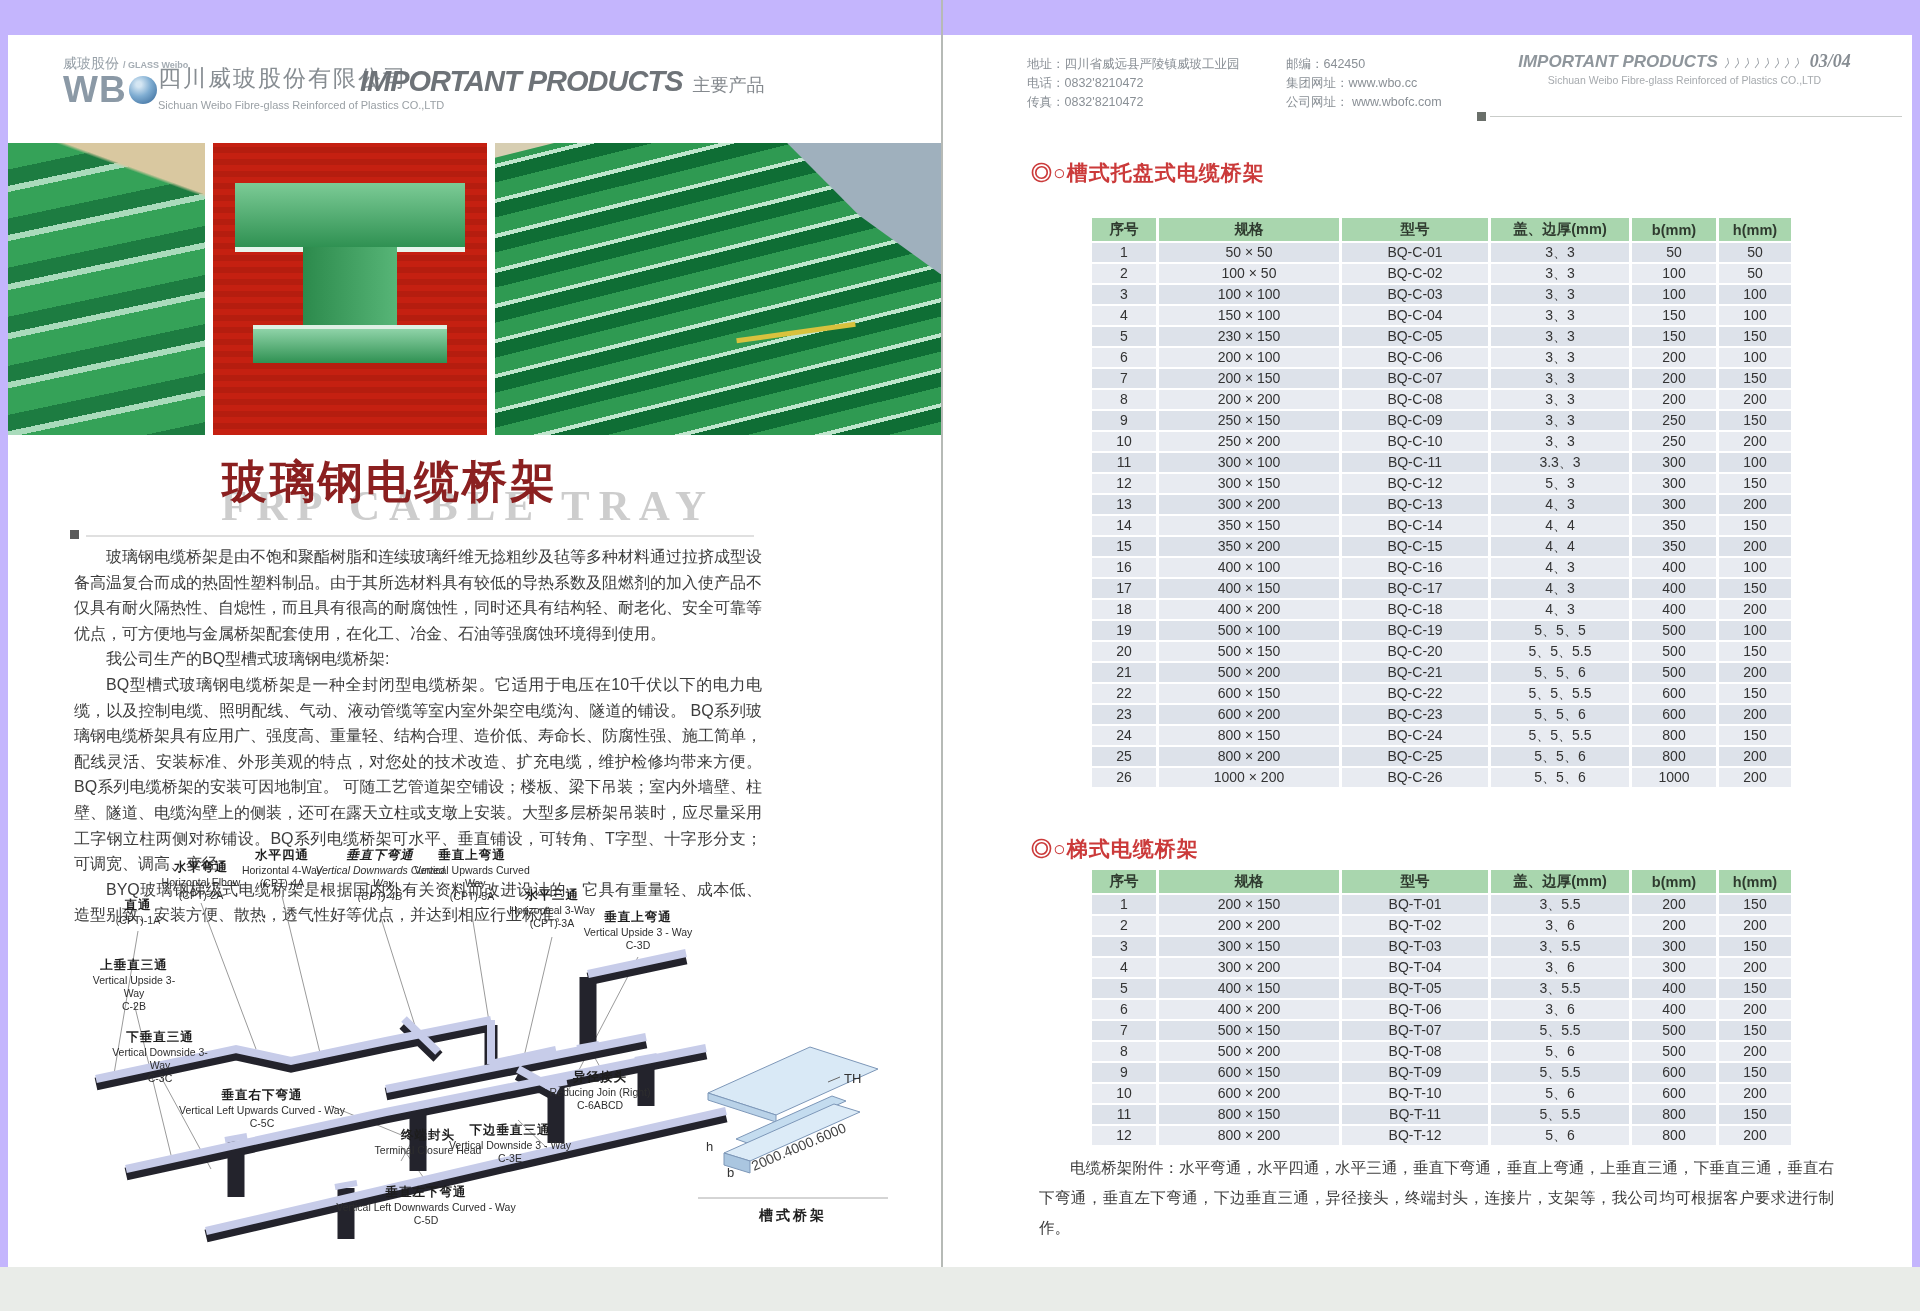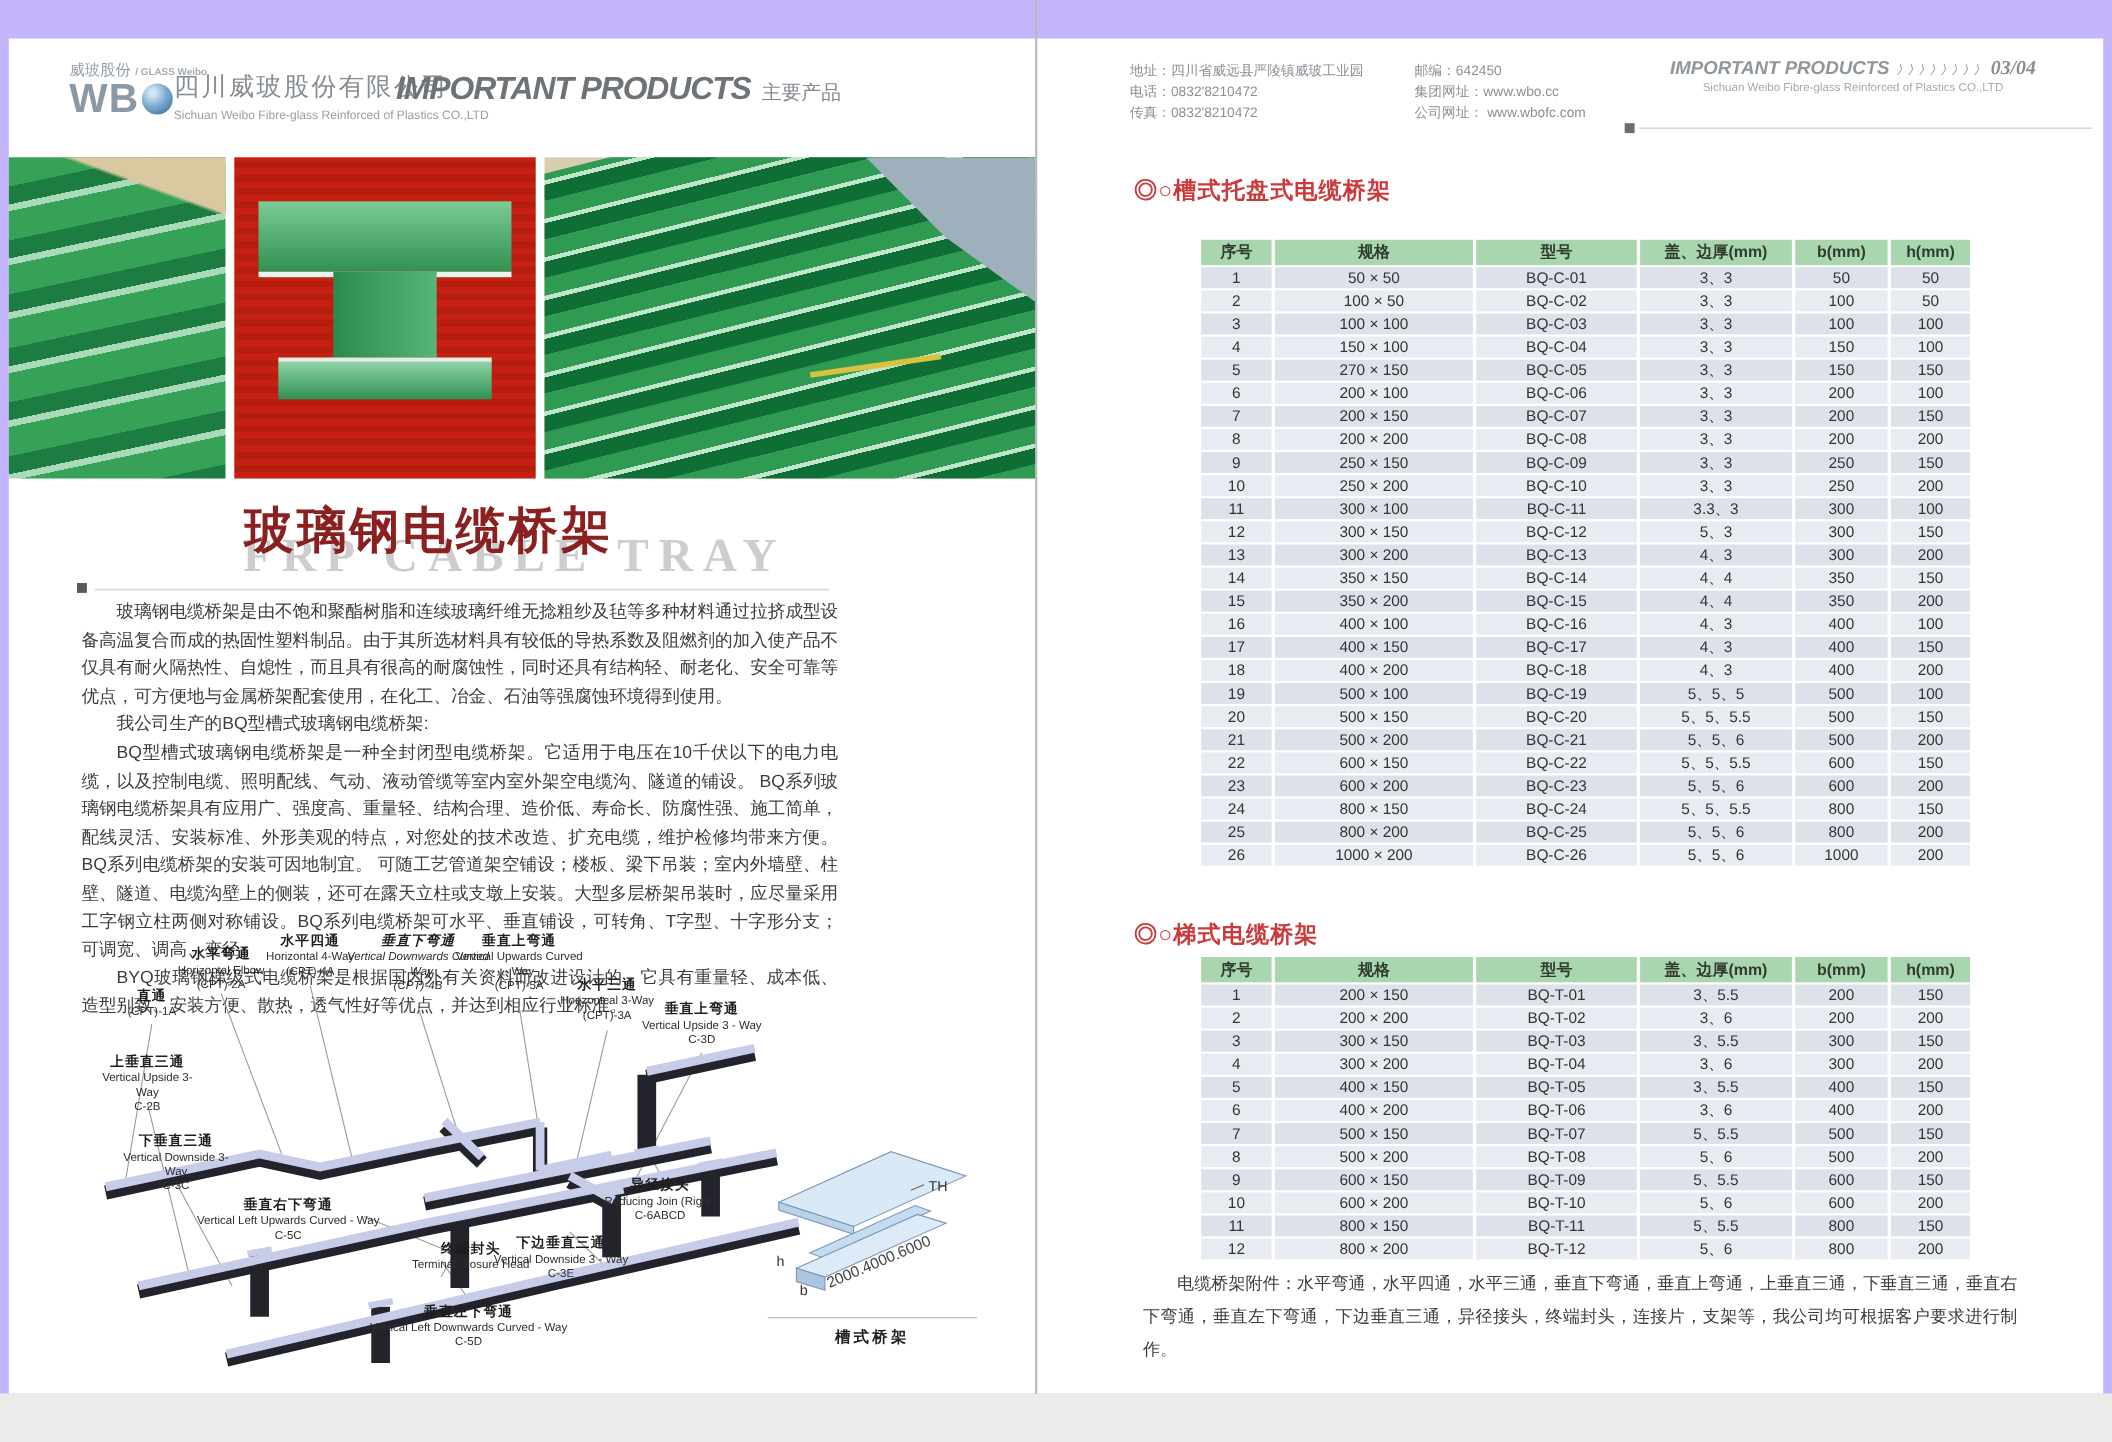--- a/index.html
+++ b/index.html
@@ -332,21 +332,21 @@
           <tr>
             <td>4</td>
             <td>150 × 100</td>
             <td>BQ-C-04</td>
             <td>3、3</td>
             <td>150</td>
             <td>100</td>
           </tr>
           <tr>
             <td>5</td>
-            <td>270 × 150</td>
+            <td>230 × 150</td>
             <td>BQ-C-05</td>
             <td>3、3</td>
             <td>150</td>
             <td>150</td>
           </tr>
           <tr>
             <td>6</td>
             <td>200 × 100</td>
             <td>BQ-C-06</td>
             <td>3、3</td>

